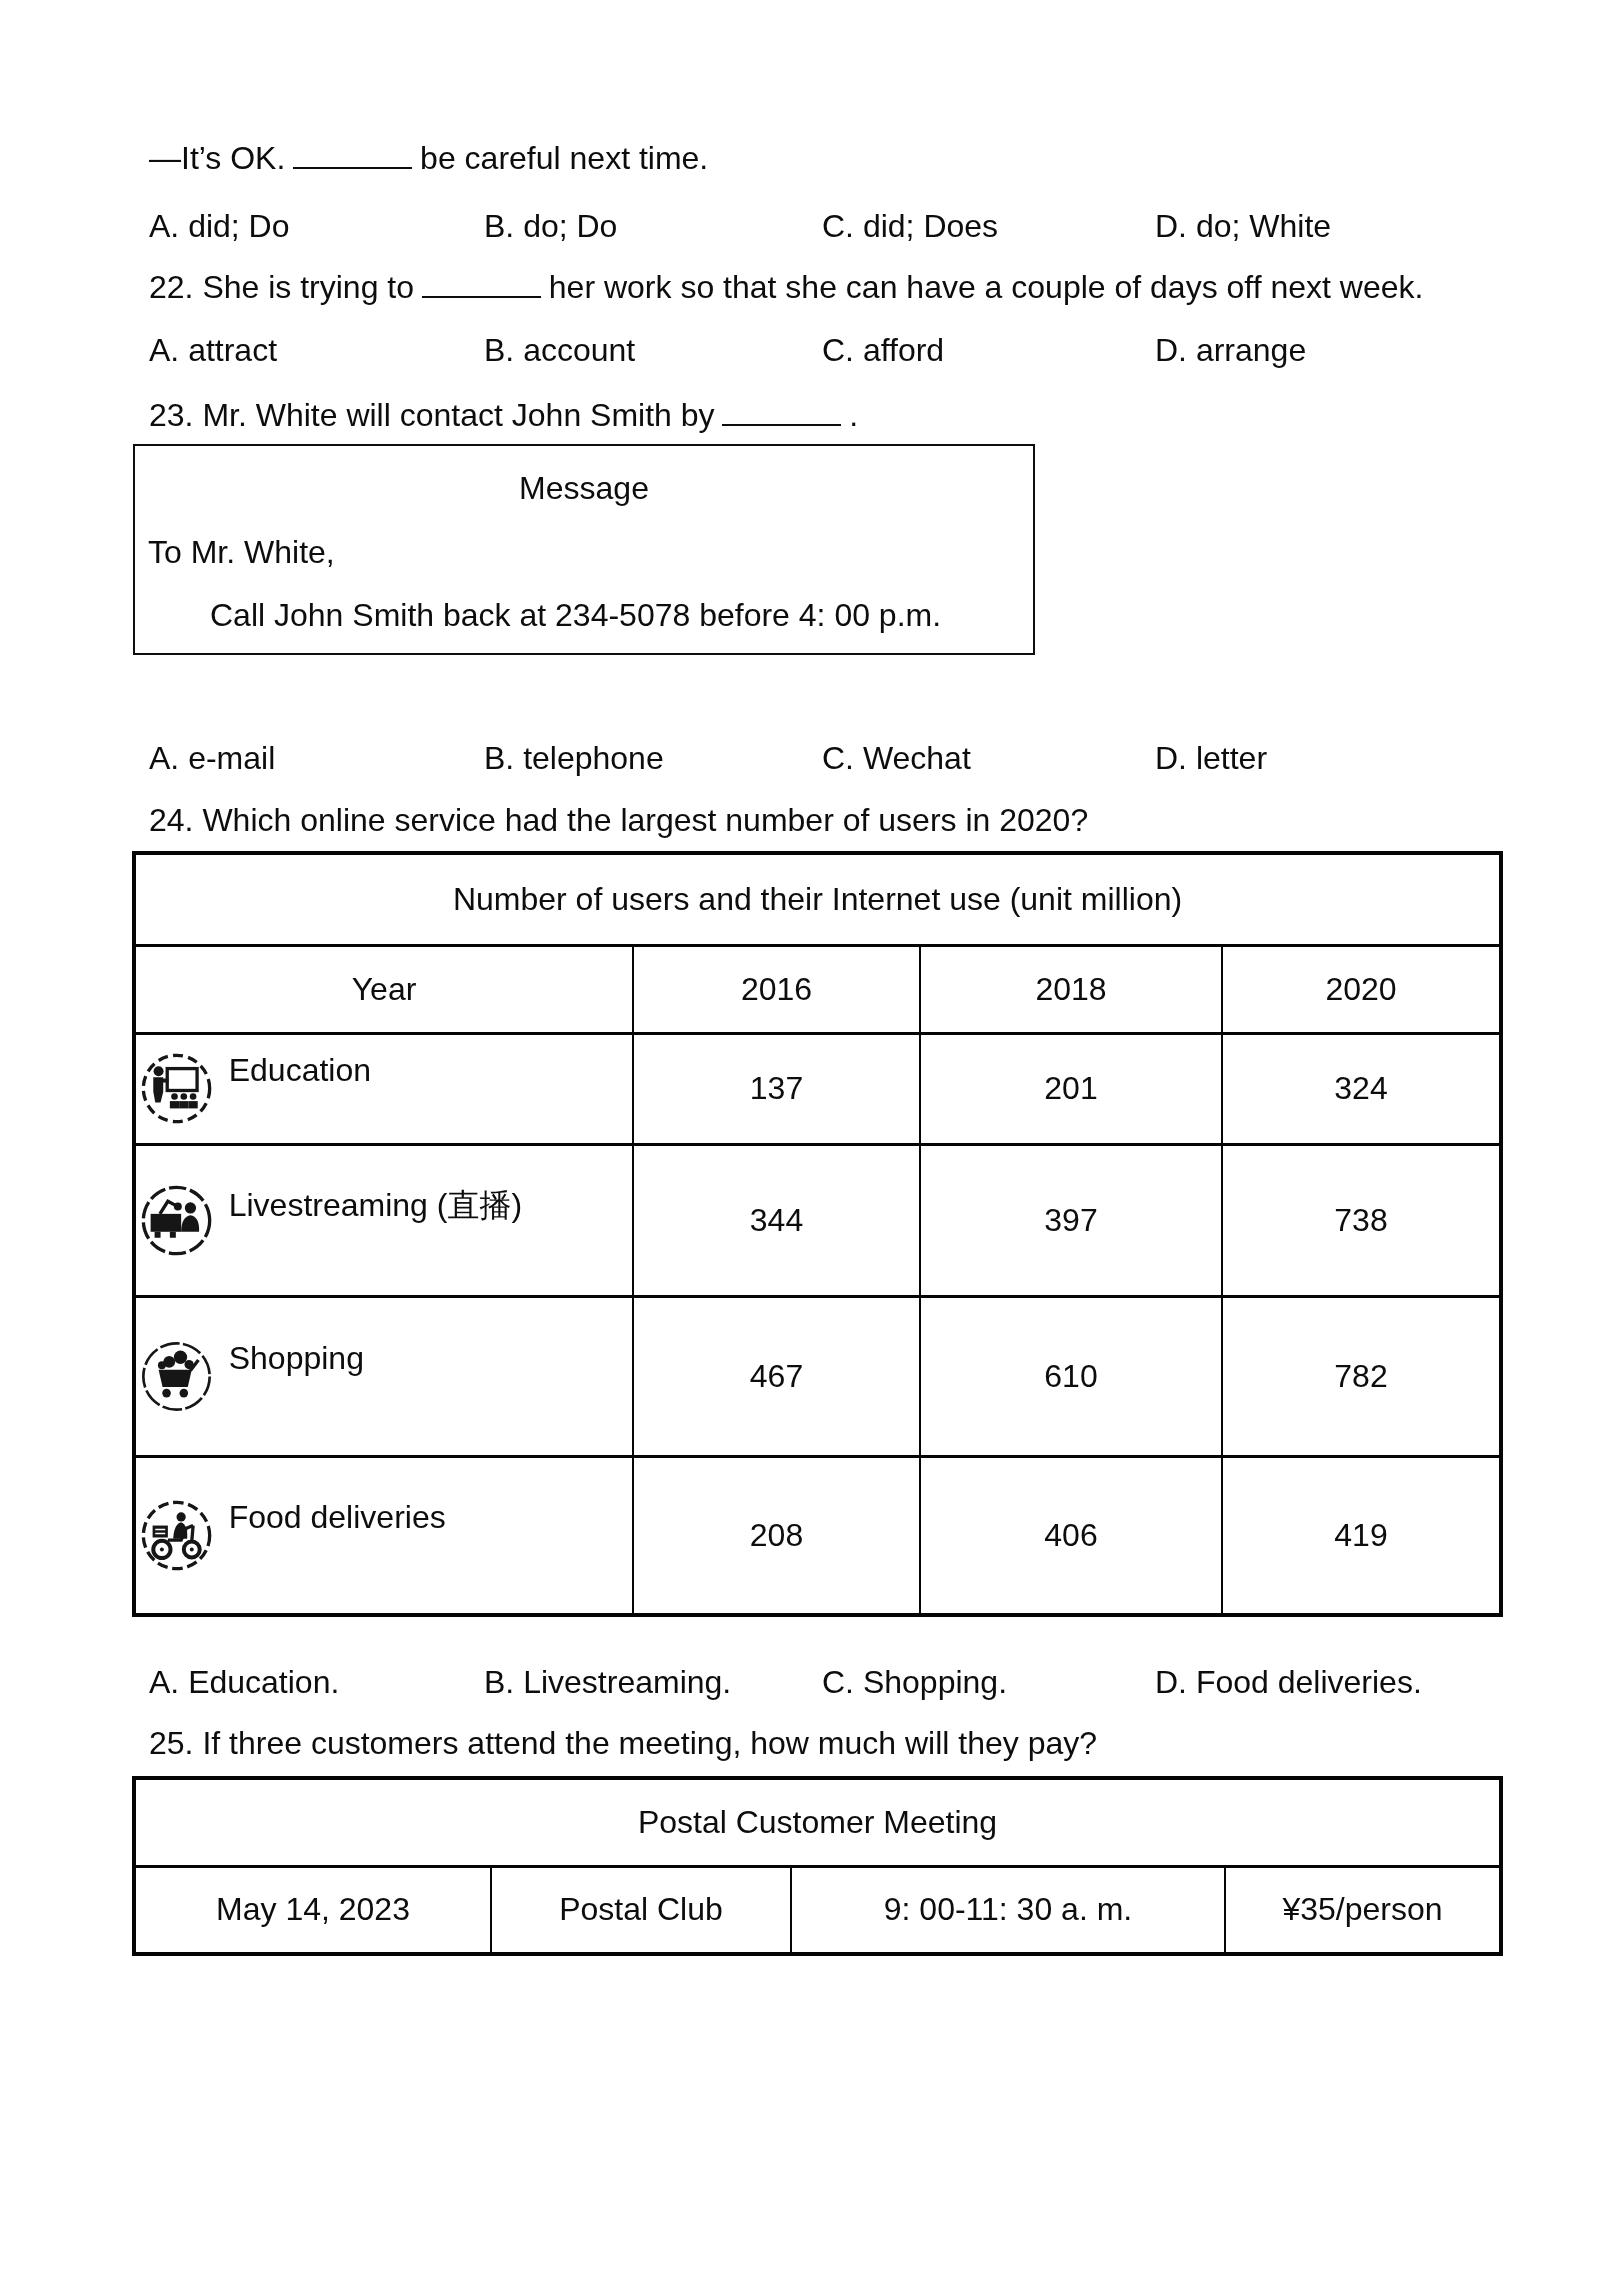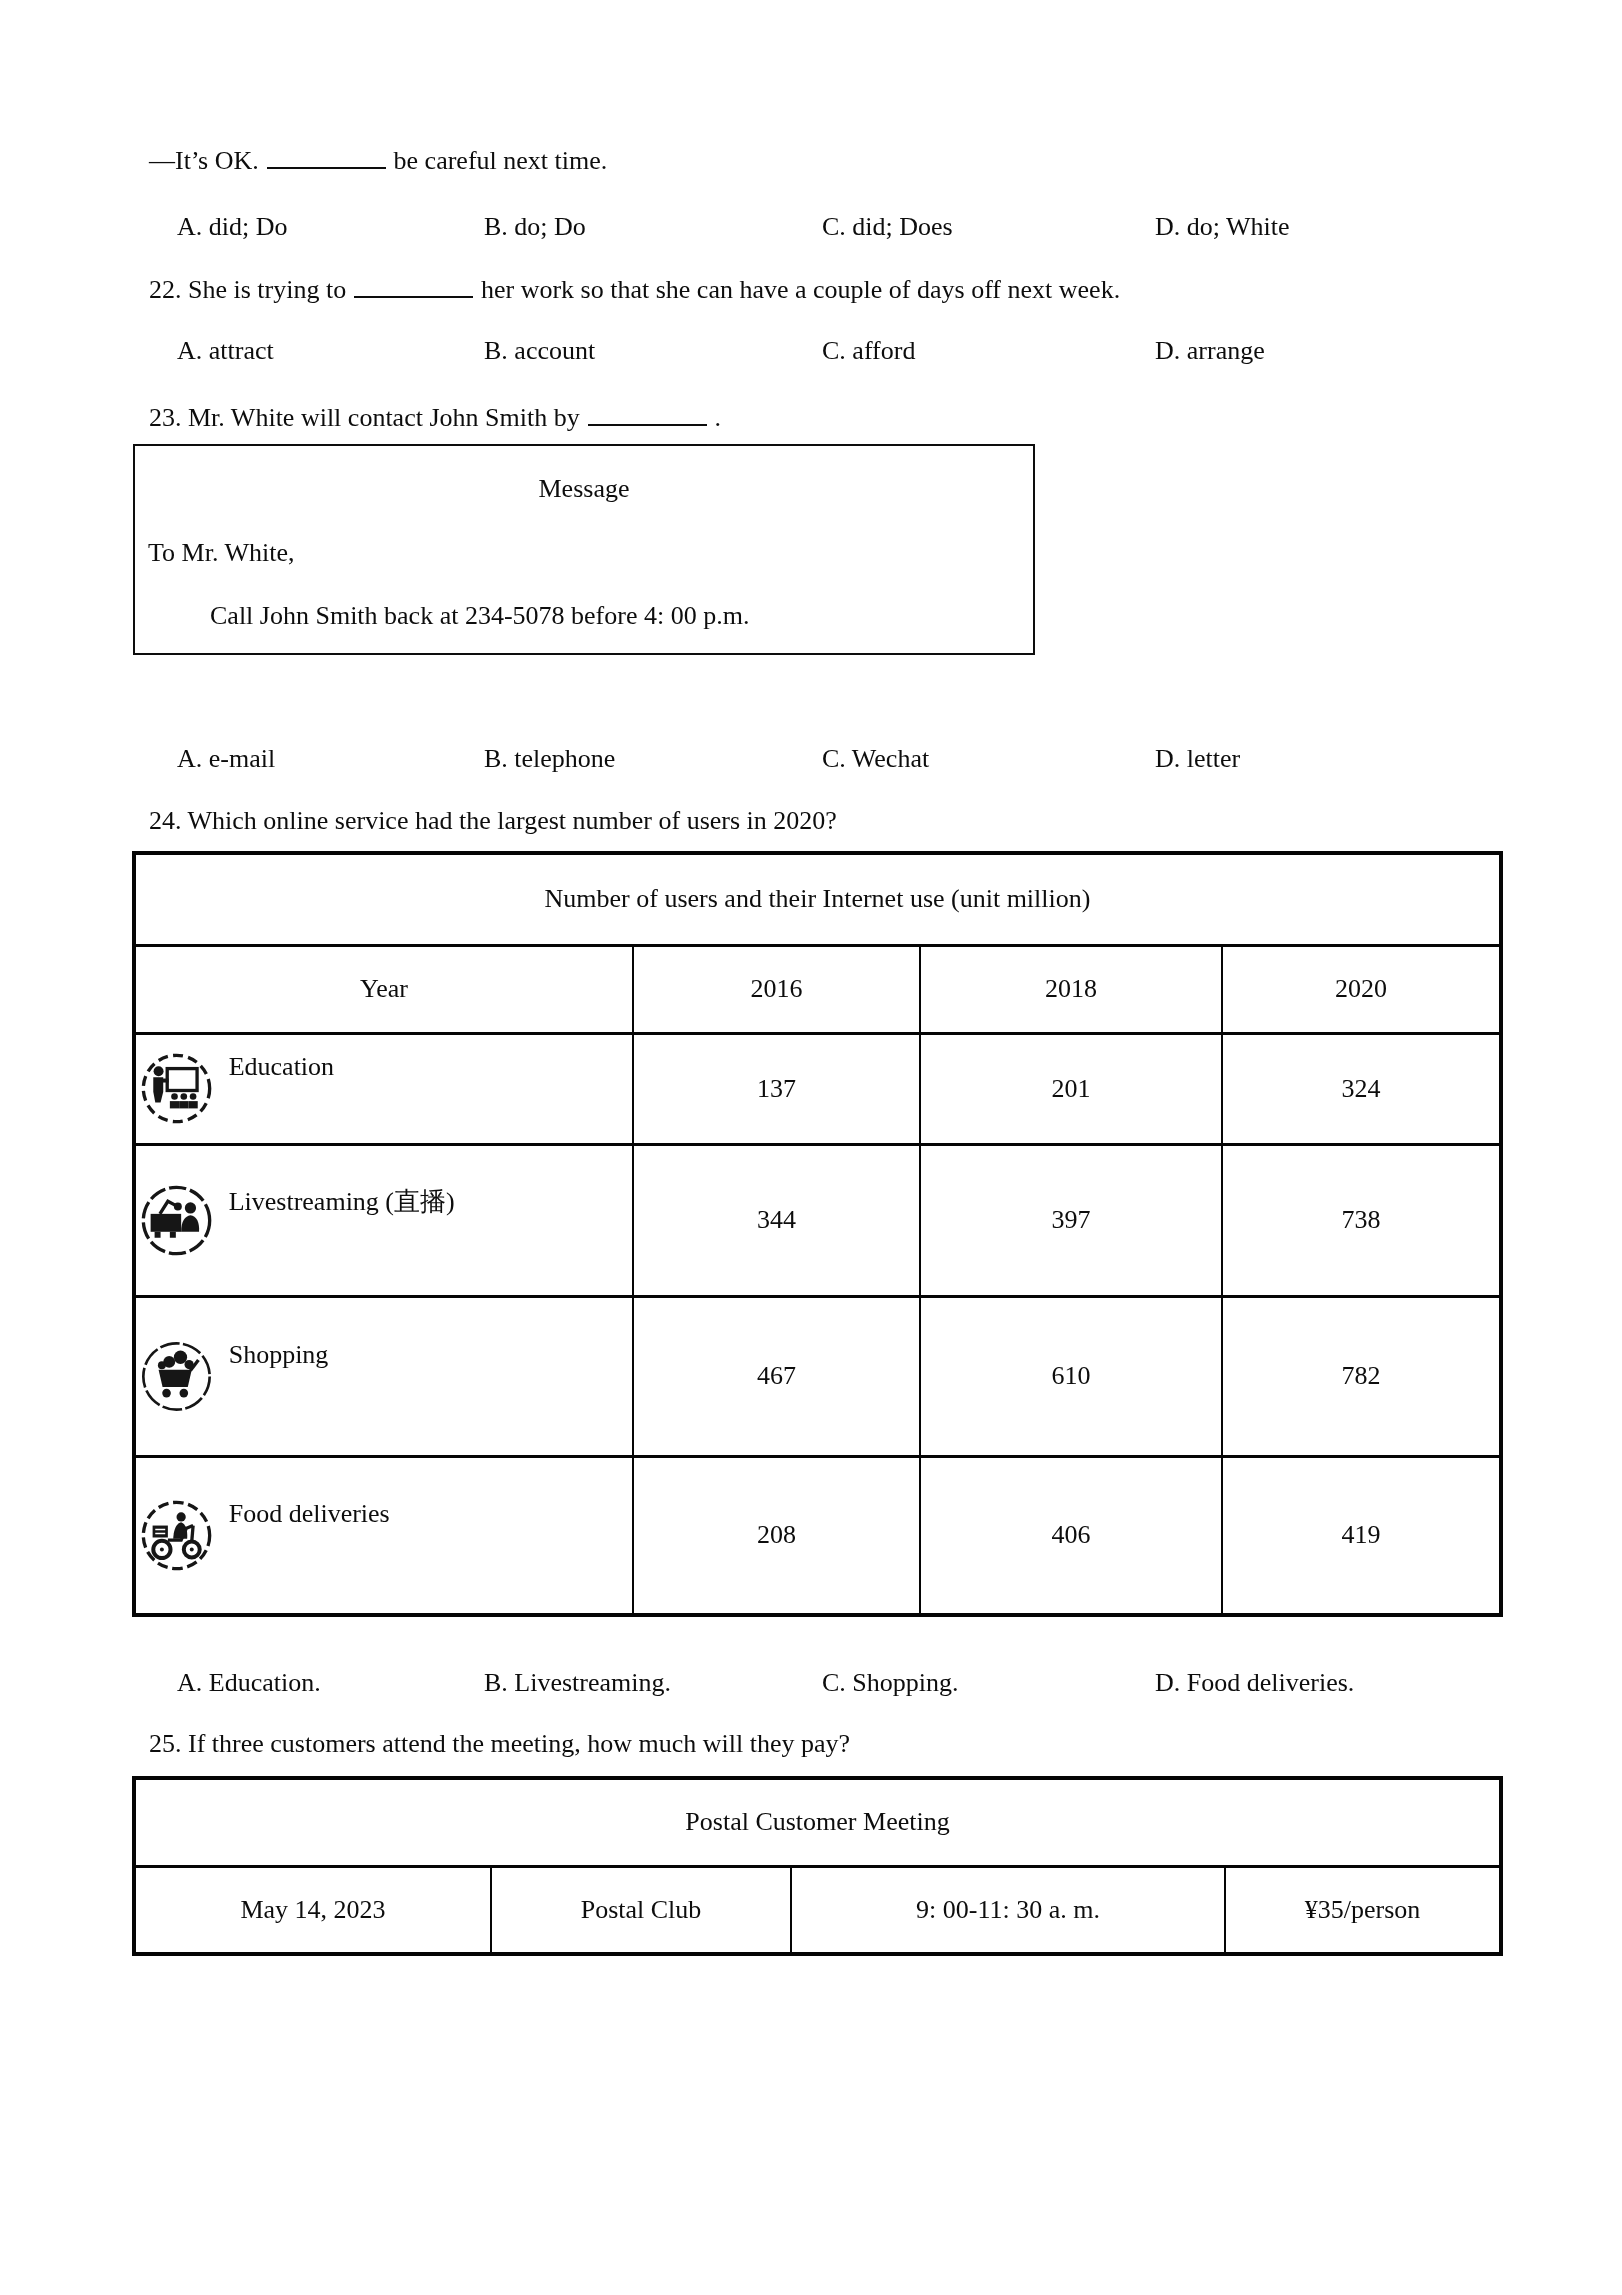--- a/index.html
+++ b/index.html
@@ -2,34 +2,34 @@
 <html style="font-size:10.5px"><head>
 <meta charset="utf-8">
 <style>
   html, body { margin: 0; padding: 0; background: #ffffff; }
   .page {
     position: relative;
     width: 1623px;
     height: 2295px;
     background: #ffffff;
     color: #0d0d0d;
-    font-family: Liberation Serif, serif;
-    font-size: 26px;
+    font-family: Liberation Sans, sans-serif;
+    font-size: 32px;
     overflow: hidden;
   }
   .row {
     position: absolute;
     left: 149px;
     width: 1374px;
     height: 41px;
     line-height: 41px;
     white-space: nowrap;
   }
   .opt { position: absolute; top: 0; }
-  .opt.c1 { left: 0; margin-left: 28px; }
+  .opt.c1 { left: 0; }
   .opt.c2 { left: 335px; }
   .opt.c3 { left: 673px; text-align: center; }
   .opt.c4 { left: 1006px; }
   .blank {
     display: inline-block;
     width: 119px;
     height: 30px;
     border-bottom: 2.6px solid #0d0d0d;
     margin: 0 7.9px;
     vertical-align: baseline;

